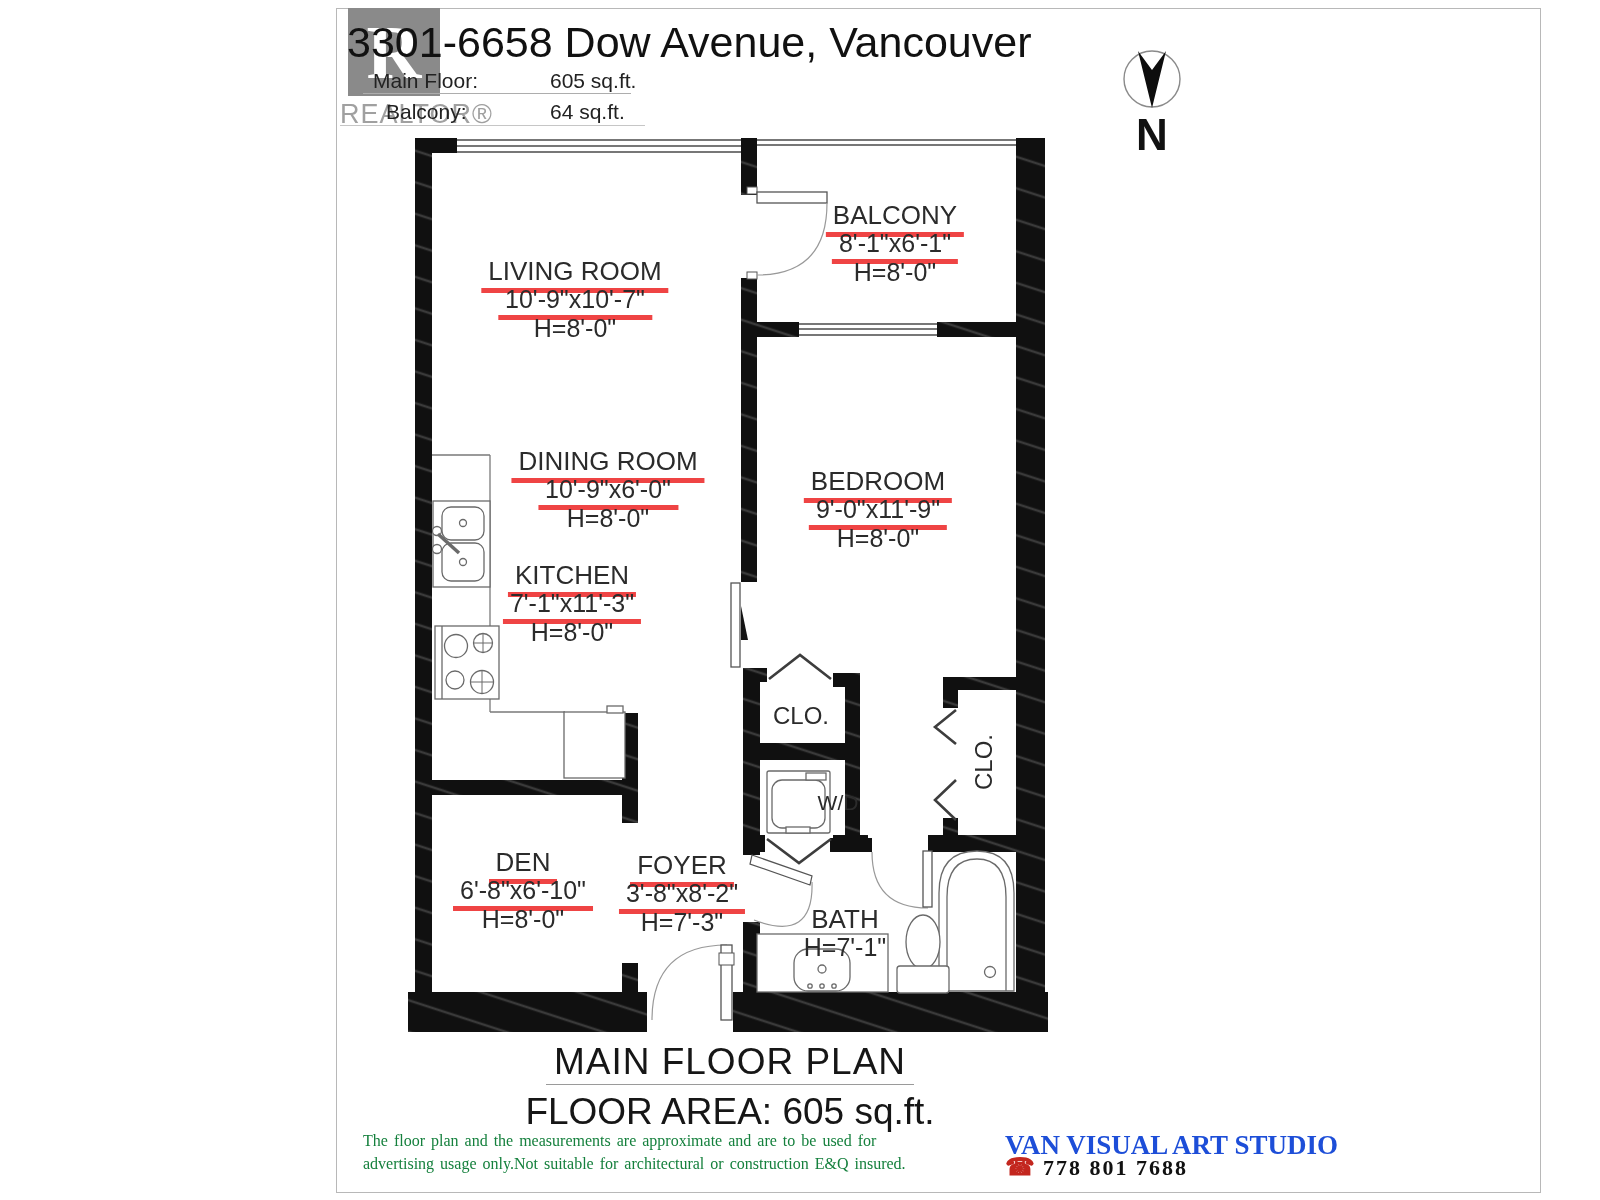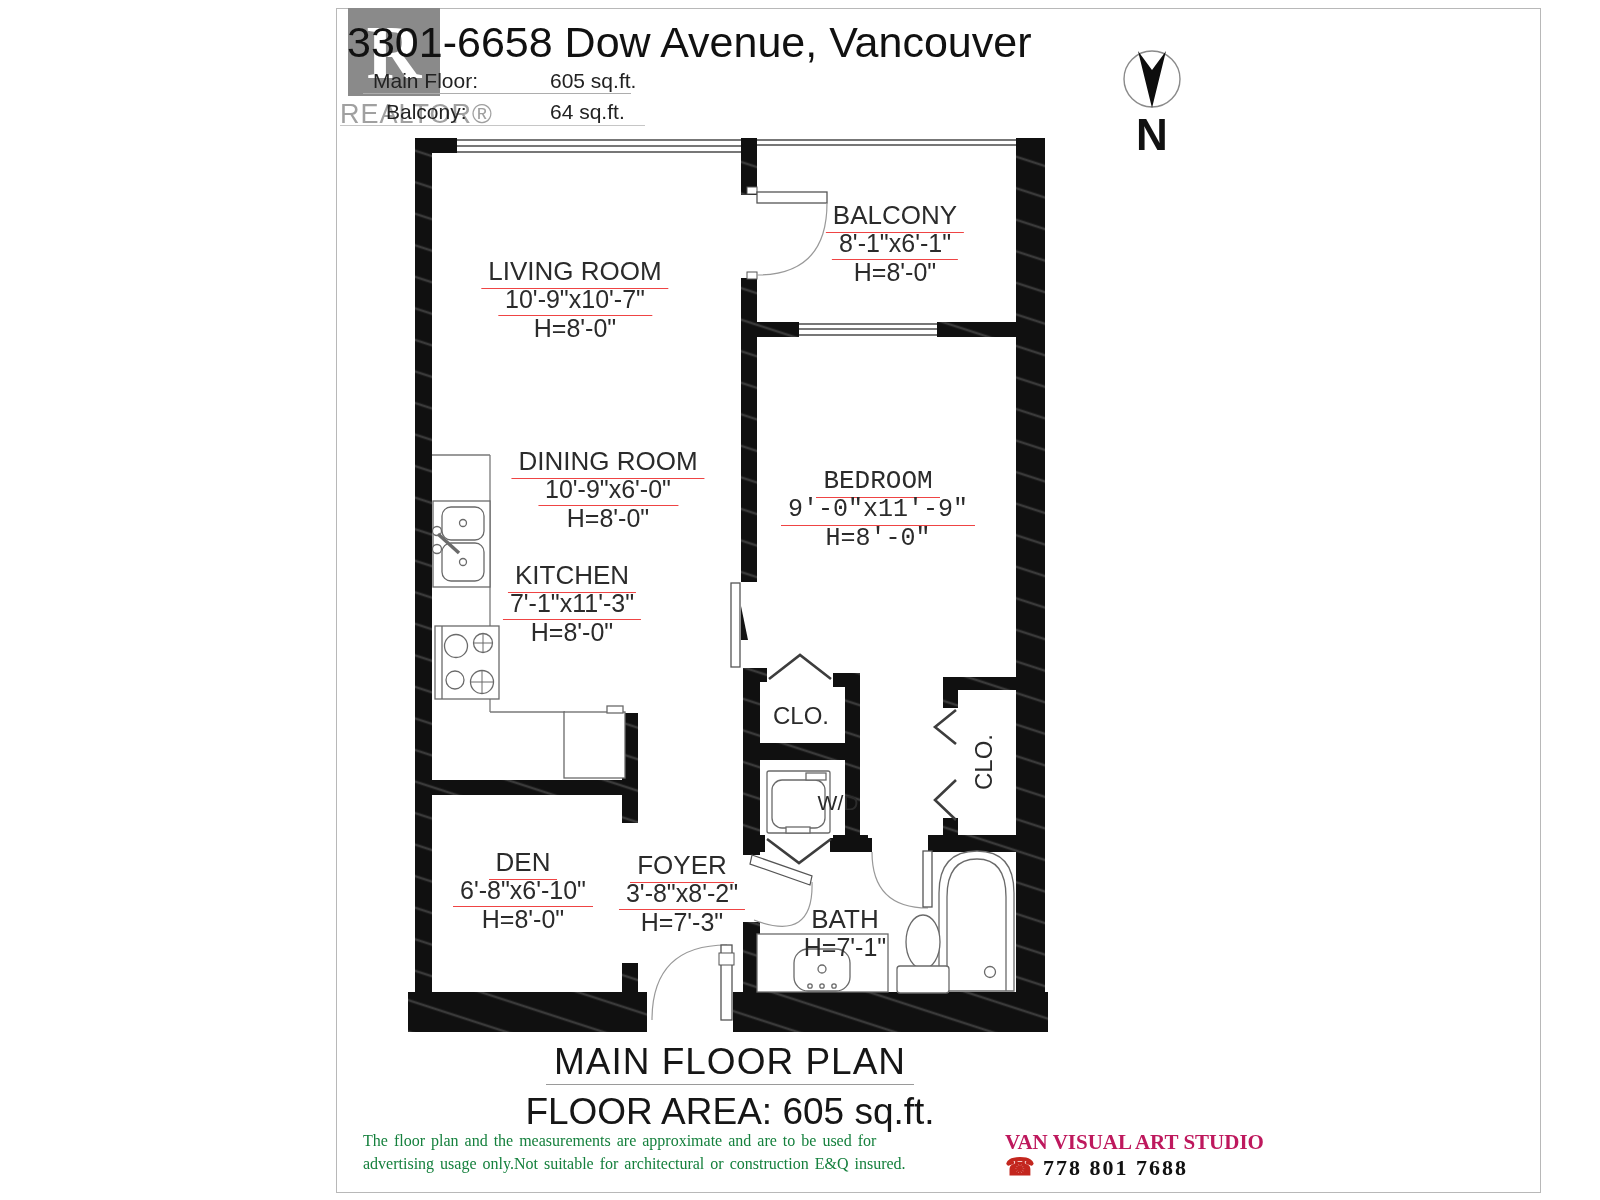--- a/index.html
+++ b/index.html
@@ -18,30 +18,30 @@
   .page-title{left:347px;top:18px;font-size:43px;color:#111;white-space:nowrap;}
   .hdr-label{font-size:21px;color:#222;}
   .hdr-rule{height:0;border-top:1px solid #adadad;}
   
   .compass-n{left:1152px;top:110px;transform:translateX(-50%);font-size:44px;font-weight:bold;color:#111;}
   
   .room-label{position:absolute;transform:translateX(-50%);text-align:center;color:#2b2b2b;white-space:nowrap;}
   .room-label .line{height:29px;}
   .rl-name{font-size:26px;}
   .rl-dims,.rl-h{font-size:25px;}
-  .u{display:inline-block;border-bottom:1px solid #ef4444;padding:0 7px 1px 7px;}
+  .u{display:inline-block;border-bottom:5px solid #ef4444;padding:0 7px 1px 7px;}
   .small-label{position:absolute;transform:translateX(-50%);font-size:24px;color:#2b2b2b;white-space:nowrap;}
   .rot{transform:translateX(-50%) rotate(-90deg);}
   .wd-label{font-size:21px;}
   
   .plan-title{left:730px;top:1041px;transform:translateX(-50%);font-size:37px;letter-spacing:1px;color:#161616;}
   .plan-title-rule{left:730px;top:1084px;transform:translateX(-50%);width:368px;border-top:1px solid #9a9a9a;}
   .floor-area{left:730px;top:1091px;transform:translateX(-50%);font-size:37px;color:#161616;}
   .disclaimer{left:363px;font-family:"Liberation Serif",serif;font-size:16px;color:#15803d;word-spacing:2px;white-space:nowrap;}
-  .studio{left:1005px;top:1130px;font-family:"Liberation Serif",serif;font-weight:bold;font-size:21px;color:#be185d;white-space:nowrap;}
+  .studio{left:1005px;top:1130px;font-family:"Liberation Serif",serif;font-weight:bold;font-size:27px;color:#1d4ed8;white-space:nowrap;}
   .phone-row{left:1005px;top:1153px;font-family:"Liberation Serif",serif;font-weight:bold;font-size:22px;color:#111;letter-spacing:2px;white-space:nowrap;}
   .phone-icon{color:#c3261e;font-size:24px;letter-spacing:0;margin-right:8px;}
 </style>
 </head>
 <body>
 
 <div class="abs frame"></div>
 
 <div class="abs logo-box">
   <span>R</span>
@@ -213,21 +213,21 @@
   <div class="line"><span class="u rl-dims">8'-1"x6'-1"</span></div>
   <div class="line"><span class="rl-h">H=8'-0"</span></div>
 </div>
 
 <div class="room-label" style="left:608px;top:446px;">
   <div class="line"><span class="u rl-name">DINING ROOM</span></div>
   <div class="line"><span class="u rl-dims">10'-9"x6'-0"</span></div>
   <div class="line"><span class="rl-h">H=8'-0"</span></div>
 </div>
 
-<div class="room-label" style="left:878px;top:466px;font-family:Liberation Mono, monospace;">
+<div class="room-label" style="left:878px;top:466px;">
   <div class="line"><span class="u rl-name">BEDROOM</span></div>
   <div class="line"><span class="u rl-dims">9'-0"x11'-9"</span></div>
   <div class="line"><span class="rl-h">H=8'-0"</span></div>
 </div>
 
 <div class="room-label" style="left:572px;top:560px;">
   <div class="line"><span class="u rl-name">KITCHEN</span></div>
   <div class="line"><span class="u rl-dims">7'-1"x11'-3"</span></div>
   <div class="line"><span class="rl-h">H=8'-0"</span></div>
 </div>

